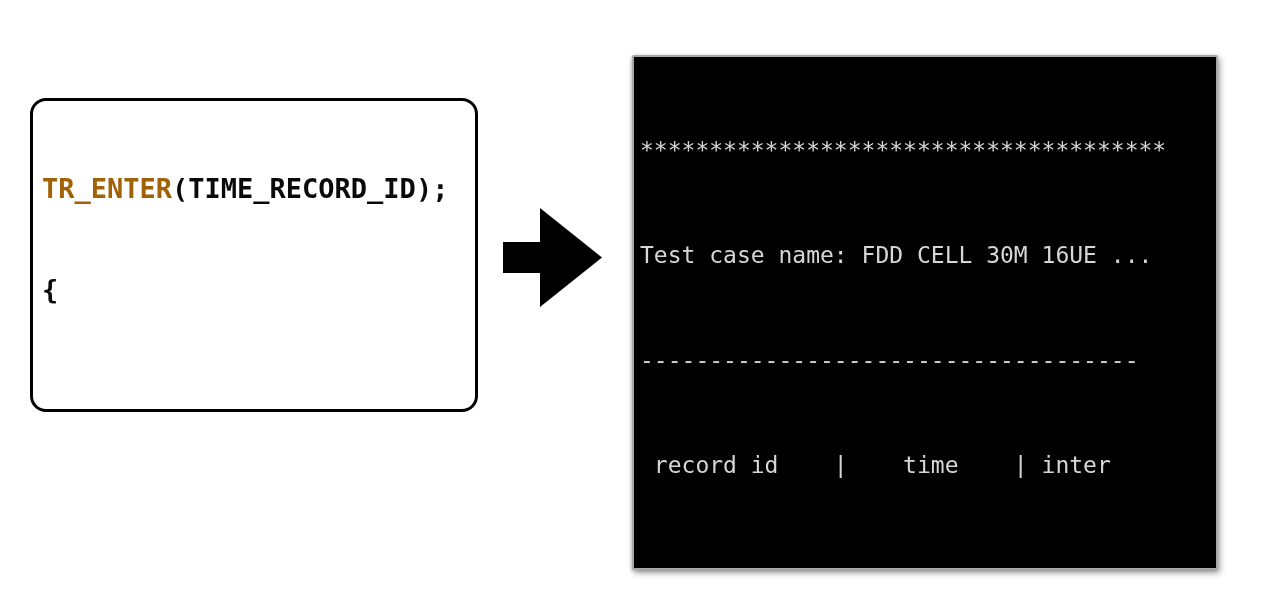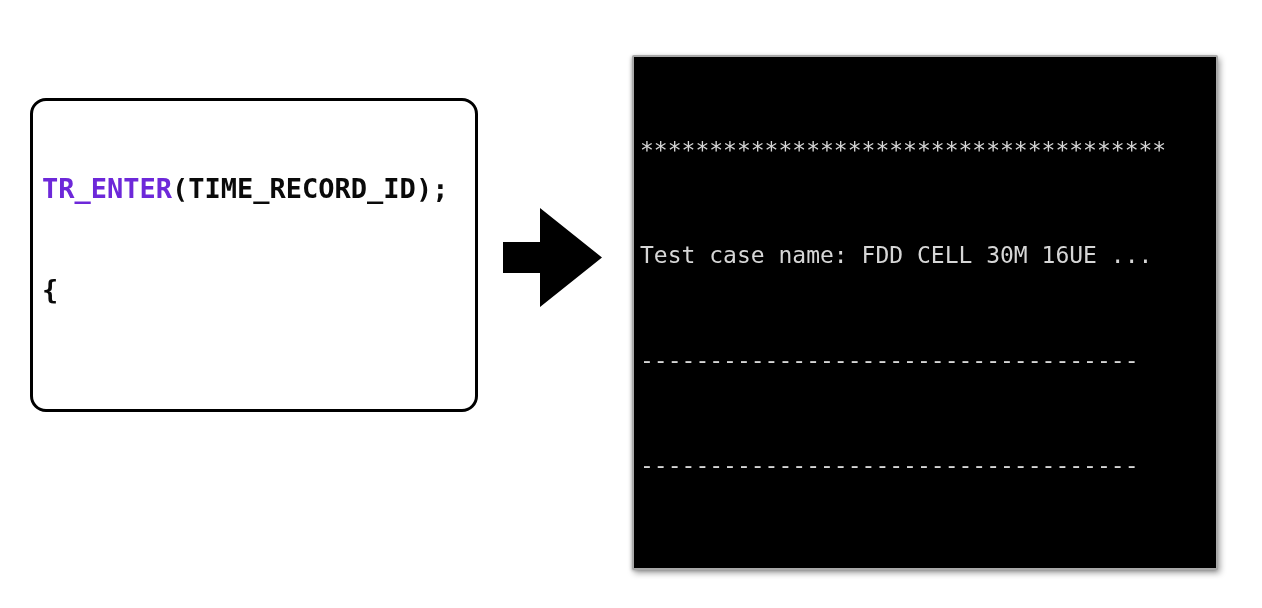--- a/index.html
+++ b/index.html
@@ -33,21 +33,21 @@
     line-height: 33.5px;
     color: #0a0a0a;
     white-space: pre;
     overflow: hidden;
   }
   .code-line {
     height: 33.5px;
     white-space: pre;
   }
   .kw {
-    color: #6d28d9;
+    color: #a16207;
   }
 
   
   .flow-arrow {
     position: absolute;
     left: 503px;
     top: 208px;
     width: 99px;
     height: 99px;
   }
@@ -93,20 +93,21 @@
 </div>
 
 <svg class="flow-arrow" viewBox="0 0 99 99">
   <polygon points="0,34 37,34 37,0 99,49.5 37,99 37,65 0,65" fill="#000000"></polygon>
 </svg>
 
 <div class="terminal">
   <div class="term-line">**************************************</div>
   <div class="term-line">Test case name: FDD CELL 30M 16UE ...</div>
   <div class="term-line">------------------------------------</div>
+  <div class="term-line"> record id    |    time    | inter</div>
   <div class="term-line">------------------------------------</div>
   
   
   
   
   
   
   
   
   

